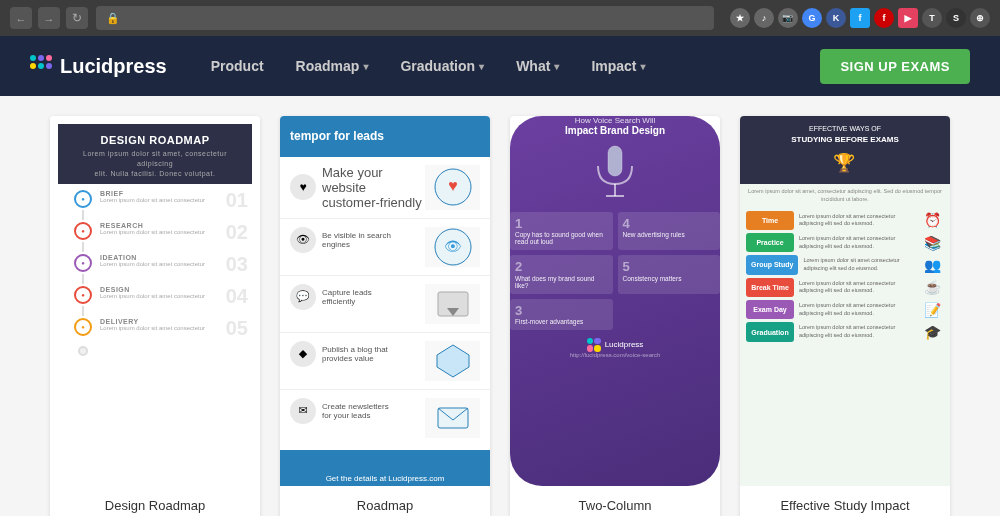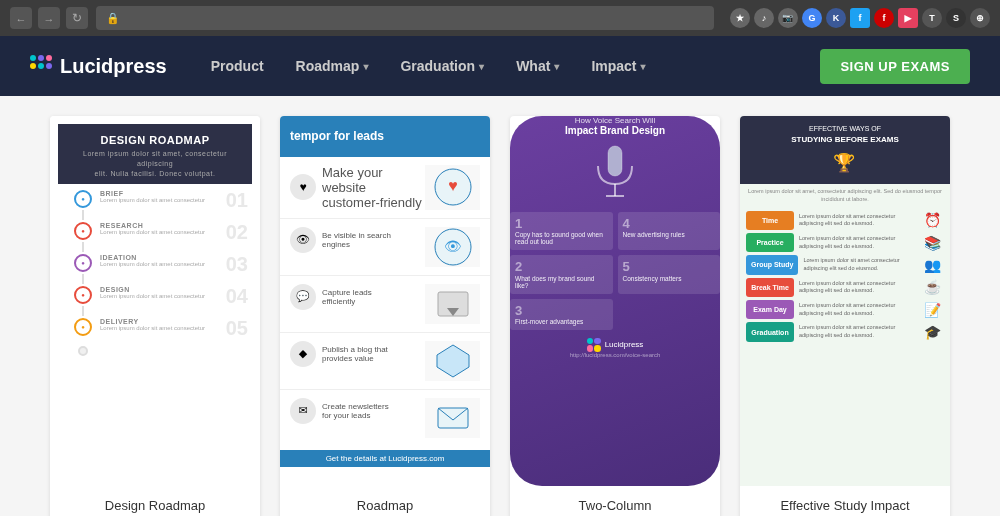--- a/index.html
+++ b/index.html
@@ -171,21 +171,21 @@
       display: flex;
       align-items: center;
       gap: 8px;
       padding: 8px 10px;
       border-bottom: 1px solid #eee;
     }
     .card2-footer {
       background: #2980b9;
       color: #fff;
       text-align: center;
-      padding: 4px;
+      padding: 24px;
       font-size: 8px;
       margin-top: 4px;
     }
     .card4-header {
       background: #2d3047;
       color: #fff;
       padding: 8px;
       font-size: 8px;
       font-weight: 700;
       text-align: center;

